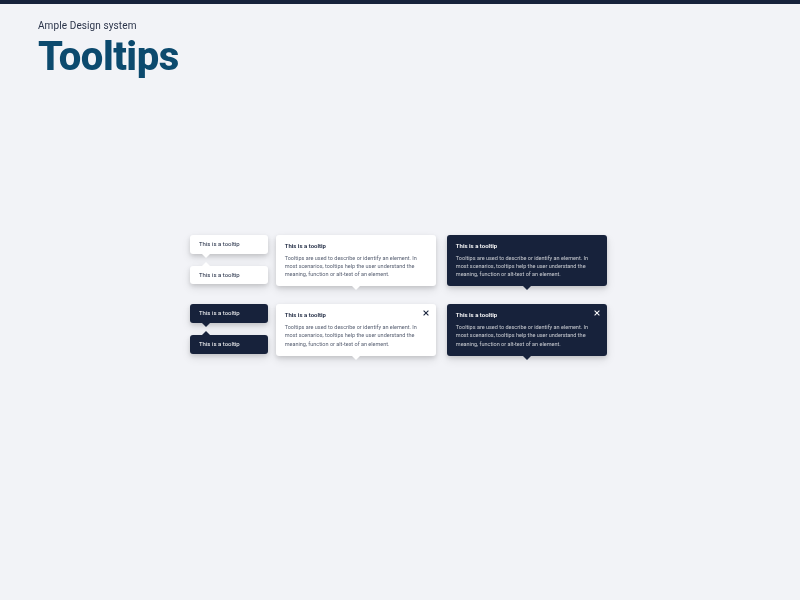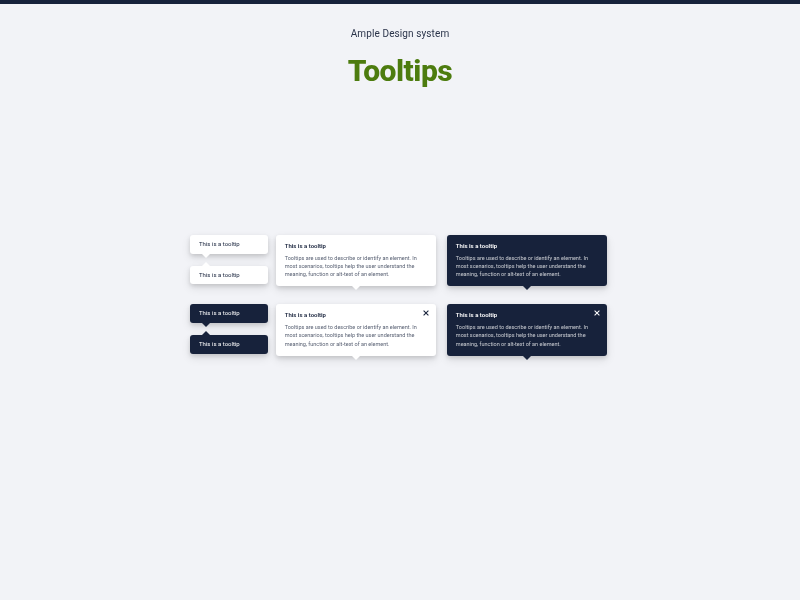--- a/index.html
+++ b/index.html
@@ -9,33 +9,32 @@
     background: #f2f3f7;
     color: #17223b;
     overflow: hidden;
   }
   .top-strip {
     width: 100%;
     height: 4px;
     background: #17223b;
   }
   .page {
-    padding: 24px 38px 0 38px;
-    text-align: center;
+    padding: 16px 38px 0 38px;
   }
   .breadcrumb {
     font-size: 10px;
     color: #2b344a;
     letter-spacing: 0.1px;
   }
   .page-title {
-    font-size: 30px;
+    font-size: 40px;
     font-weight: 800;
-    color: #4d7c0f;
-    margin-top: 14px;
+    color: #0c4a6e;
+    margin-top: 2px;
     letter-spacing: -0.5px;
   }
 
   .canvas {
     position: absolute;
     top: 235px;
     left: 190px;
     width: 420px;
   }
 

